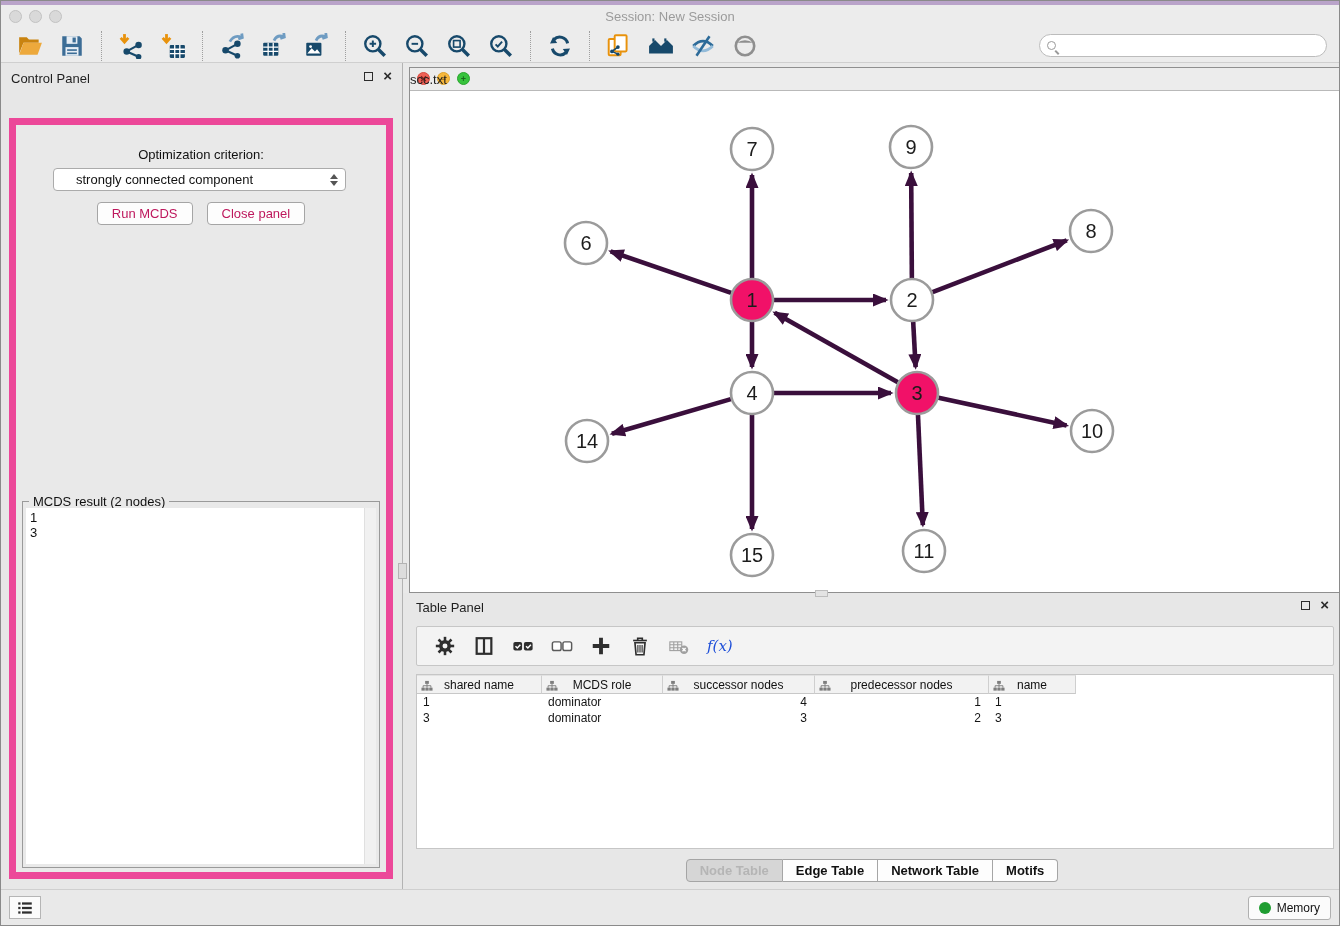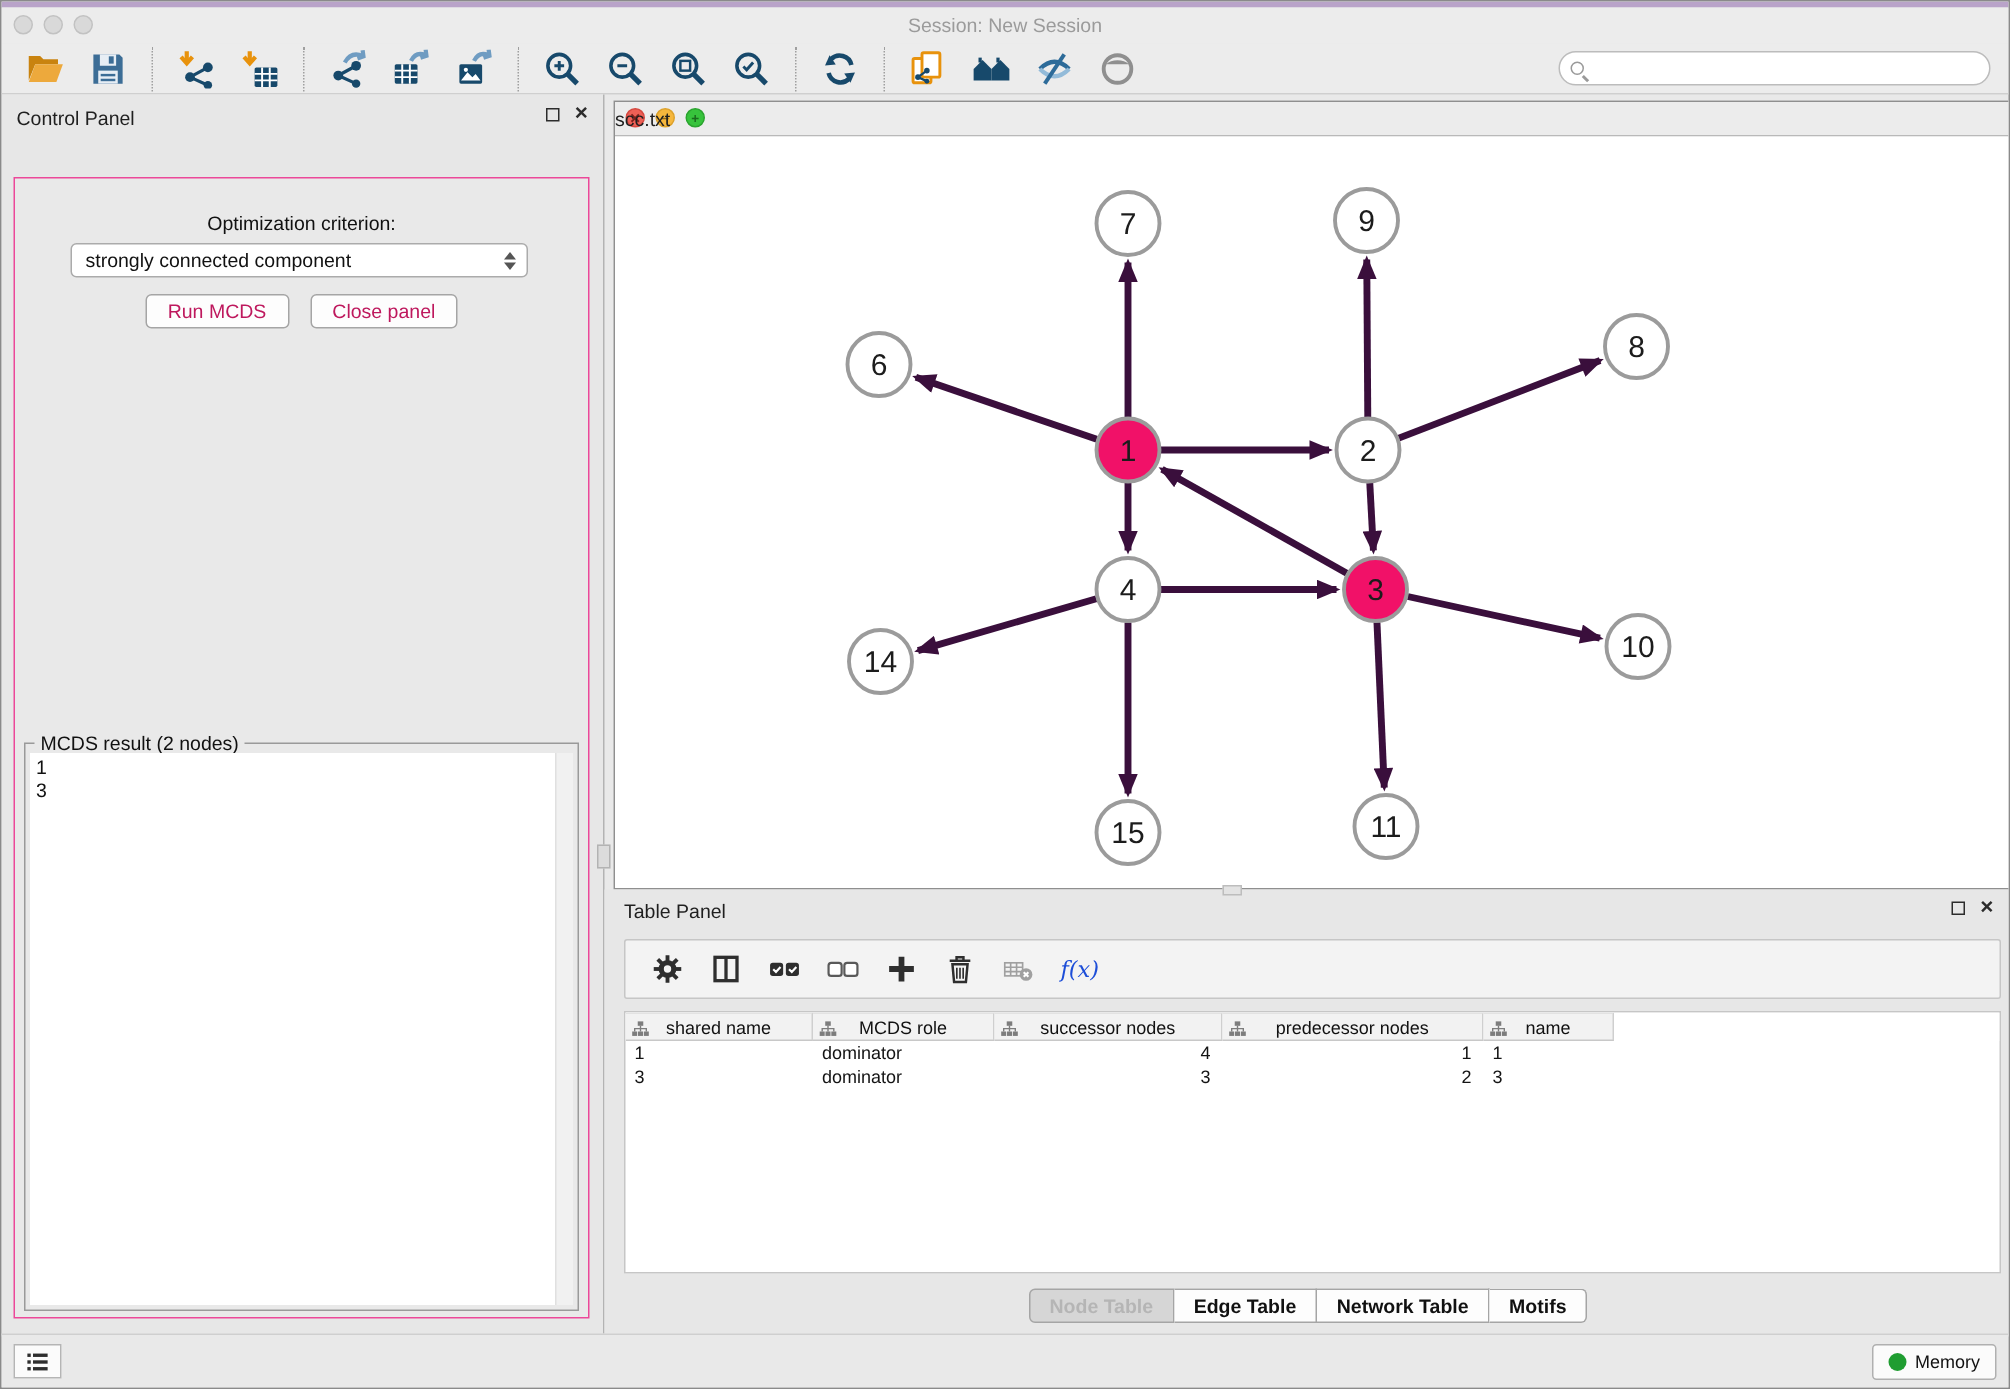--- a/index.html
+++ b/index.html
@@ -42,25 +42,25 @@
   .tabs-row { position:absolute; top:35px; left:0; right:0; display:flex; justify-content:center; }
   .tabs-row .tab, .bottom-tabs .tab {
       border:1px solid #a5a5a5; border-left:none; background:#fdfdfd; color:#111;
       font-size:13px; font-weight:bold; padding:3px 13px; line-height:15px; }
   .tabs-row .tab:first-child, .bottom-tabs .tab:first-child { border-left:1px solid #a5a5a5;
       border-radius:4px 0 0 4px; }
   .tabs-row .tab:last-child, .bottom-tabs .tab:last-child { border-radius:0 4px 4px 0; }
   .tabs-row .tab.selected, .bottom-tabs .tab.selected { background:#d6d6d6; color:#b5b5b5; }
 
   .cp-content { position:absolute; left:8px; right:9px; top:55px; bottom:12px;
-                background:#e9e9e9; border:1px solid #ec4899; }
+                background:#e9e9e9; border:7px solid #ec4899; }
   .opt-label { position:absolute; top:22px; left:0; right:0; text-align:center; font-size:13px; color:#111; }
   .criterion { position:absolute; left:37px; right:40px; top:43px; height:23px; background:#fff;
                border:1px solid #ababab; border-radius:4px; display:flex; align-items:center;
-               font-size:13px; color:#111; padding-left:9px; }
+               font-size:13px; color:#111; padding-left:22px; }
   .stepper { position:absolute; right:5px; top:3px; width:13px; height:16px; display:flex;
              flex-direction:column; align-items:center; justify-content:center; gap:2px; }
   .tri-up { width:0; height:0; border-left:4px solid transparent; border-right:4px solid transparent;
             border-bottom:5px solid #555; }
   .tri-down { width:0; height:0; border-left:4px solid transparent; border-right:4px solid transparent;
               border-top:5px solid #555; }
   .cp-buttons { position:absolute; top:77px; left:0; right:0; display:flex; justify-content:center; gap:14px; }
   .btn { background:#fdfdfd; border:1px solid #a5a5a5; border-radius:4px; font-size:13px; color:#be185d;
          padding:3px 14px; line-height:15px; }
   .result-box { position:absolute; left:6px; right:6px; top:376px; bottom:4px;

